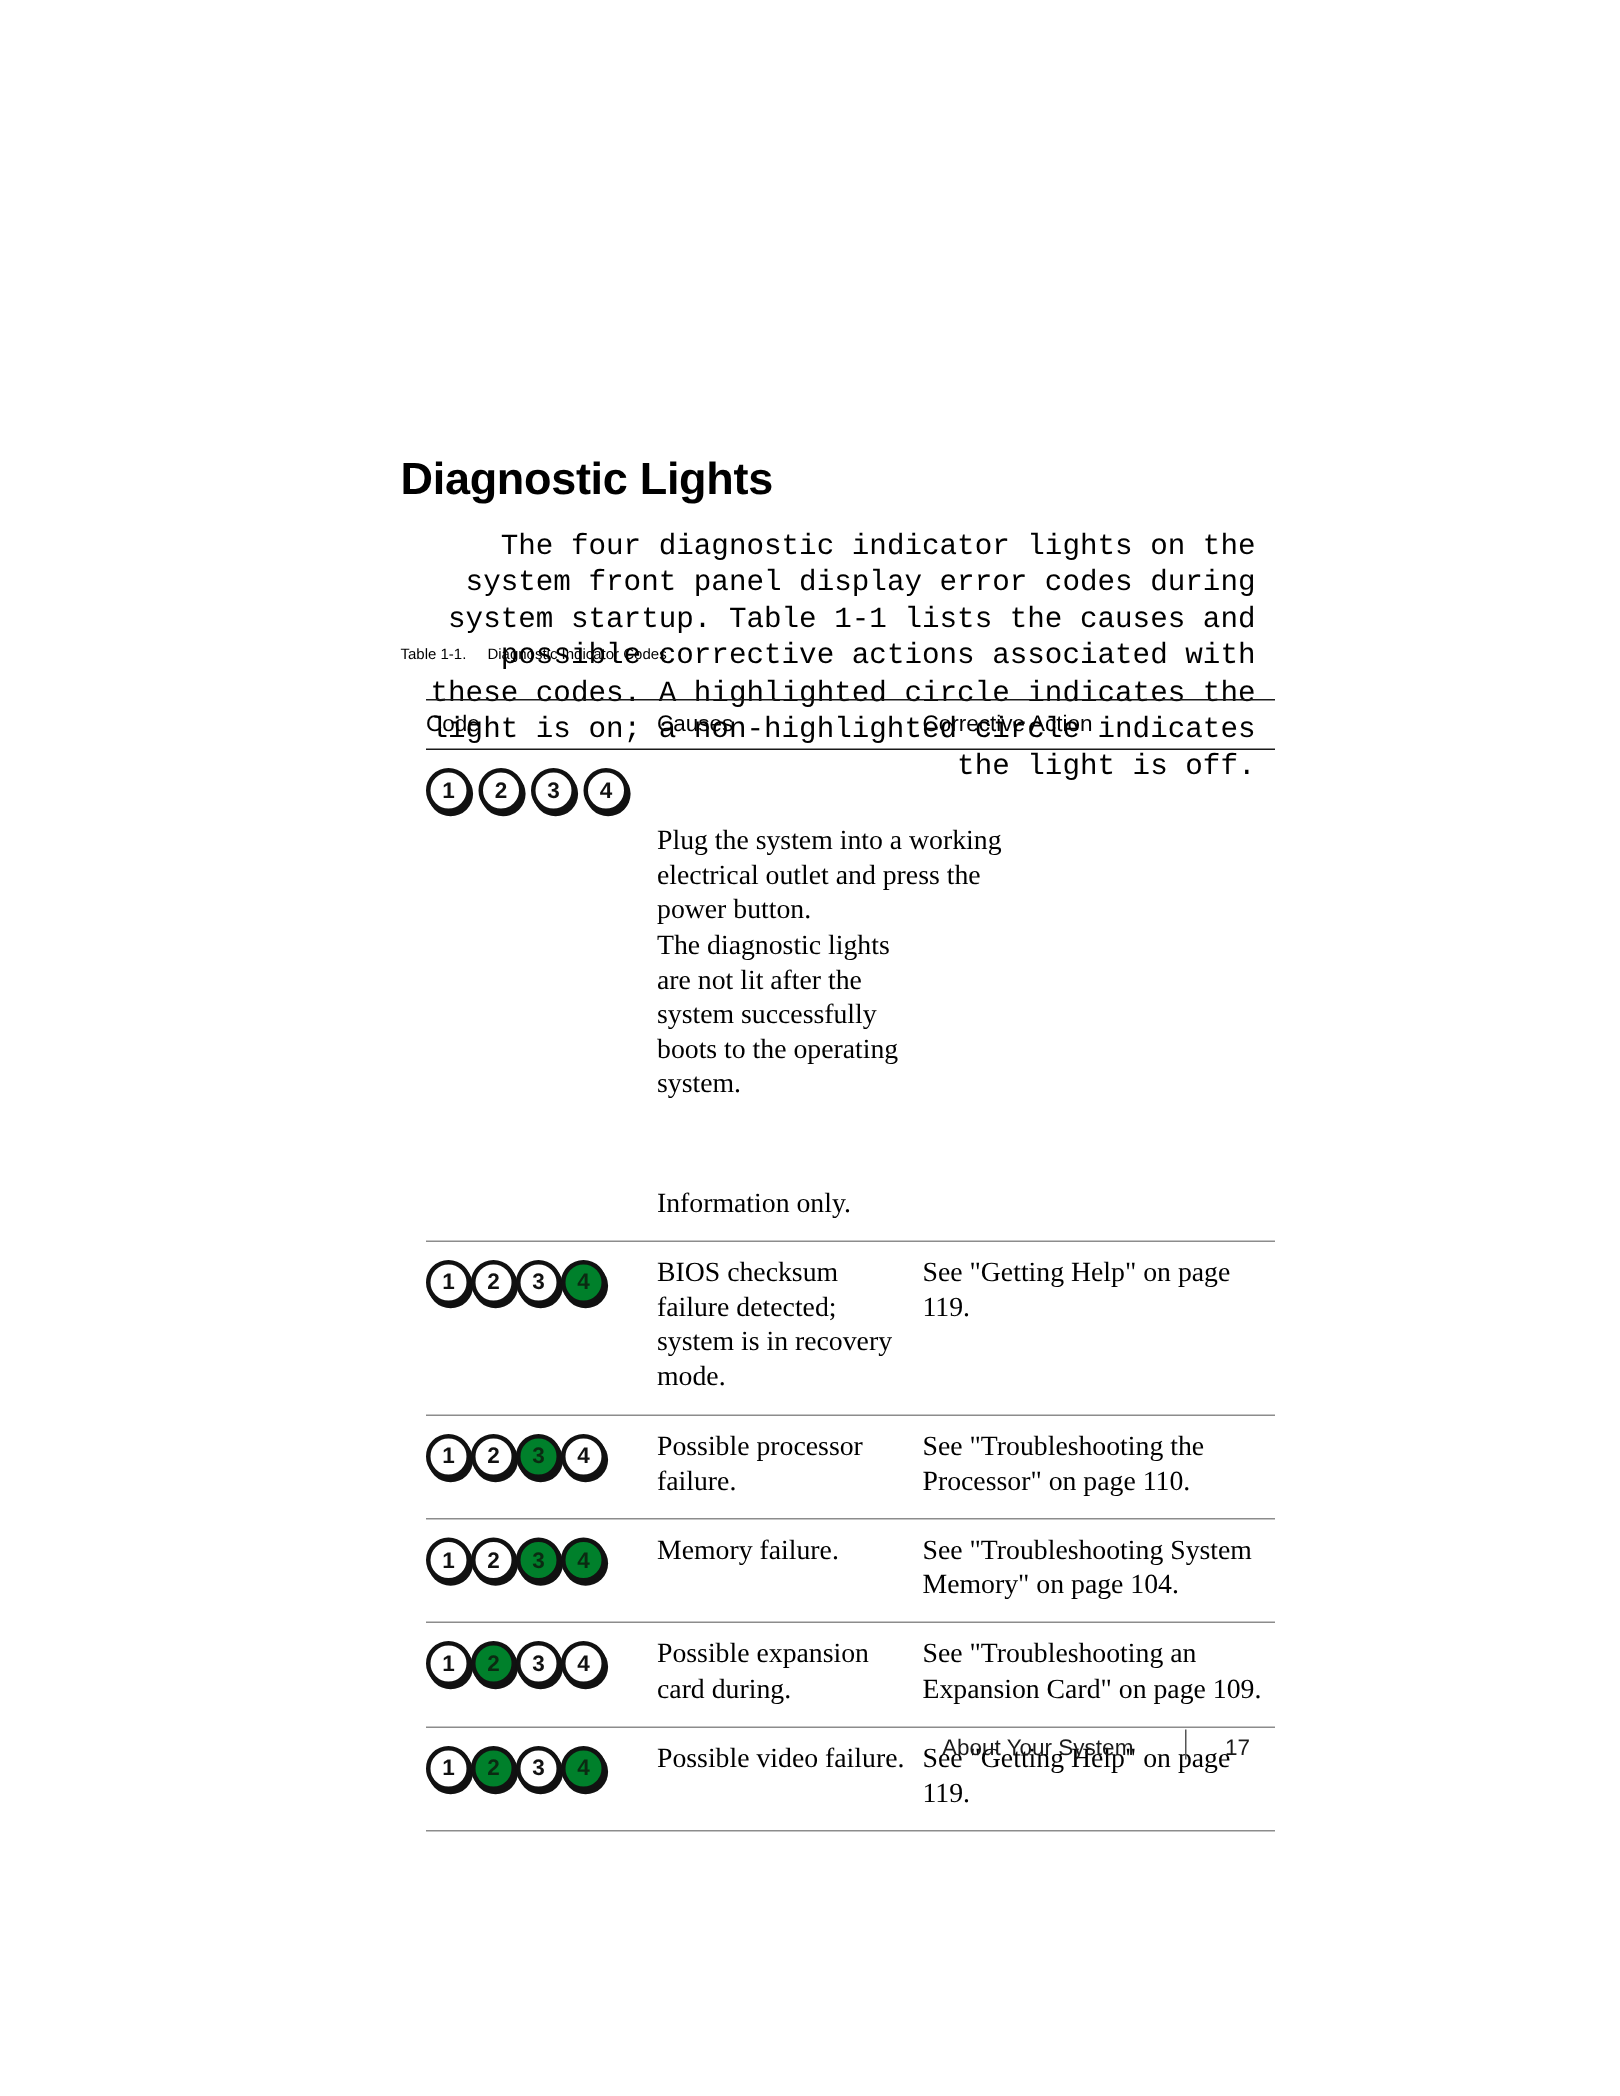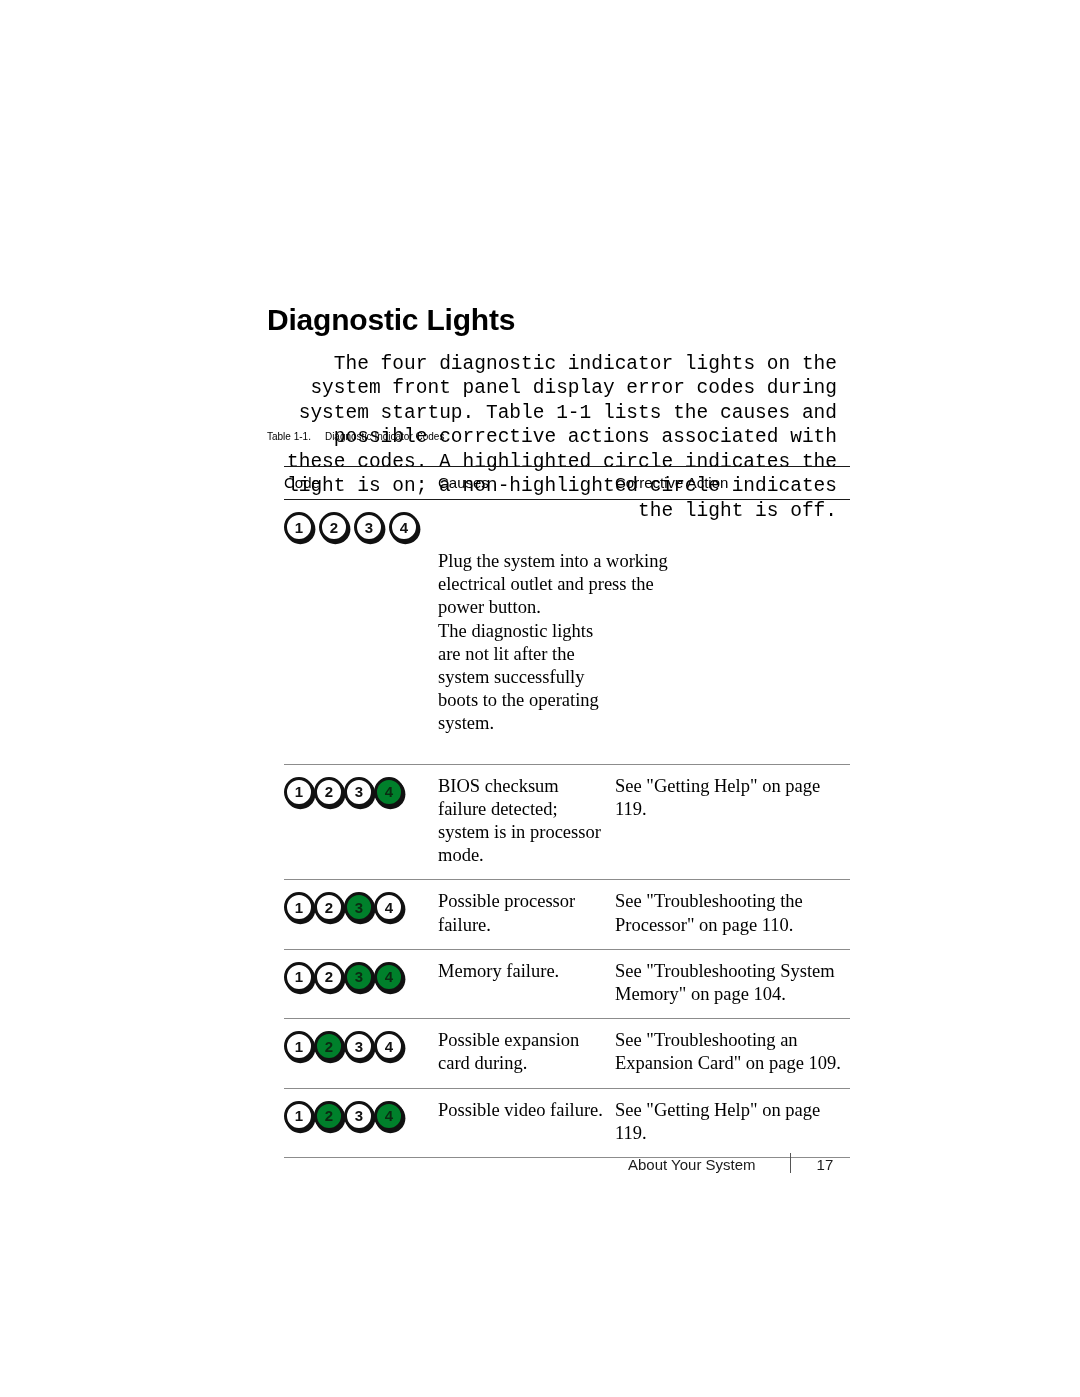--- a/index.html
+++ b/index.html
@@ -193,34 +193,35 @@
           </div>
           <div>
             <div class="sub-row">
               <div class="c-action action-block">Plug the system into a working electrical outlet and press the power button.</div>
             </div>
             <div class="sub-row">
               <div class="c-cause cause-block">The diagnostic lights are not lit after the system successfully boots to the operating system.</div>
               <div class="c-action action-block"></div>
             </div>
             <div class="sub-row">
+              <div class="c-action action-block">Information only.</div>
             </div>
           </div>
         </div>
         <div class="rule-thin"></div>
         <div class="trow">
           <div class="col-code">
             <div class="leds tight">
               <span class="led">1</span>
               <span class="led">2</span>
               <span class="led">3</span>
               <span class="led on">4</span>
             </div>
           </div>
-          <div class="col-causes">BIOS checksum failure detected; system is in processor mode.</div>
+          <div class="col-causes">BIOS checksum failure detected; system is in recovery mode.</div>
           <div class="col-action">See "Getting Help" on page 119.</div>
         </div>
         <div class="rule-thin"></div>
         <div class="trow">
           <div class="col-code">
             <div class="leds tight">
               <span class="led">1</span>
               <span class="led">2</span>
               <span class="led on">3</span>
               <span class="led">4</span>

